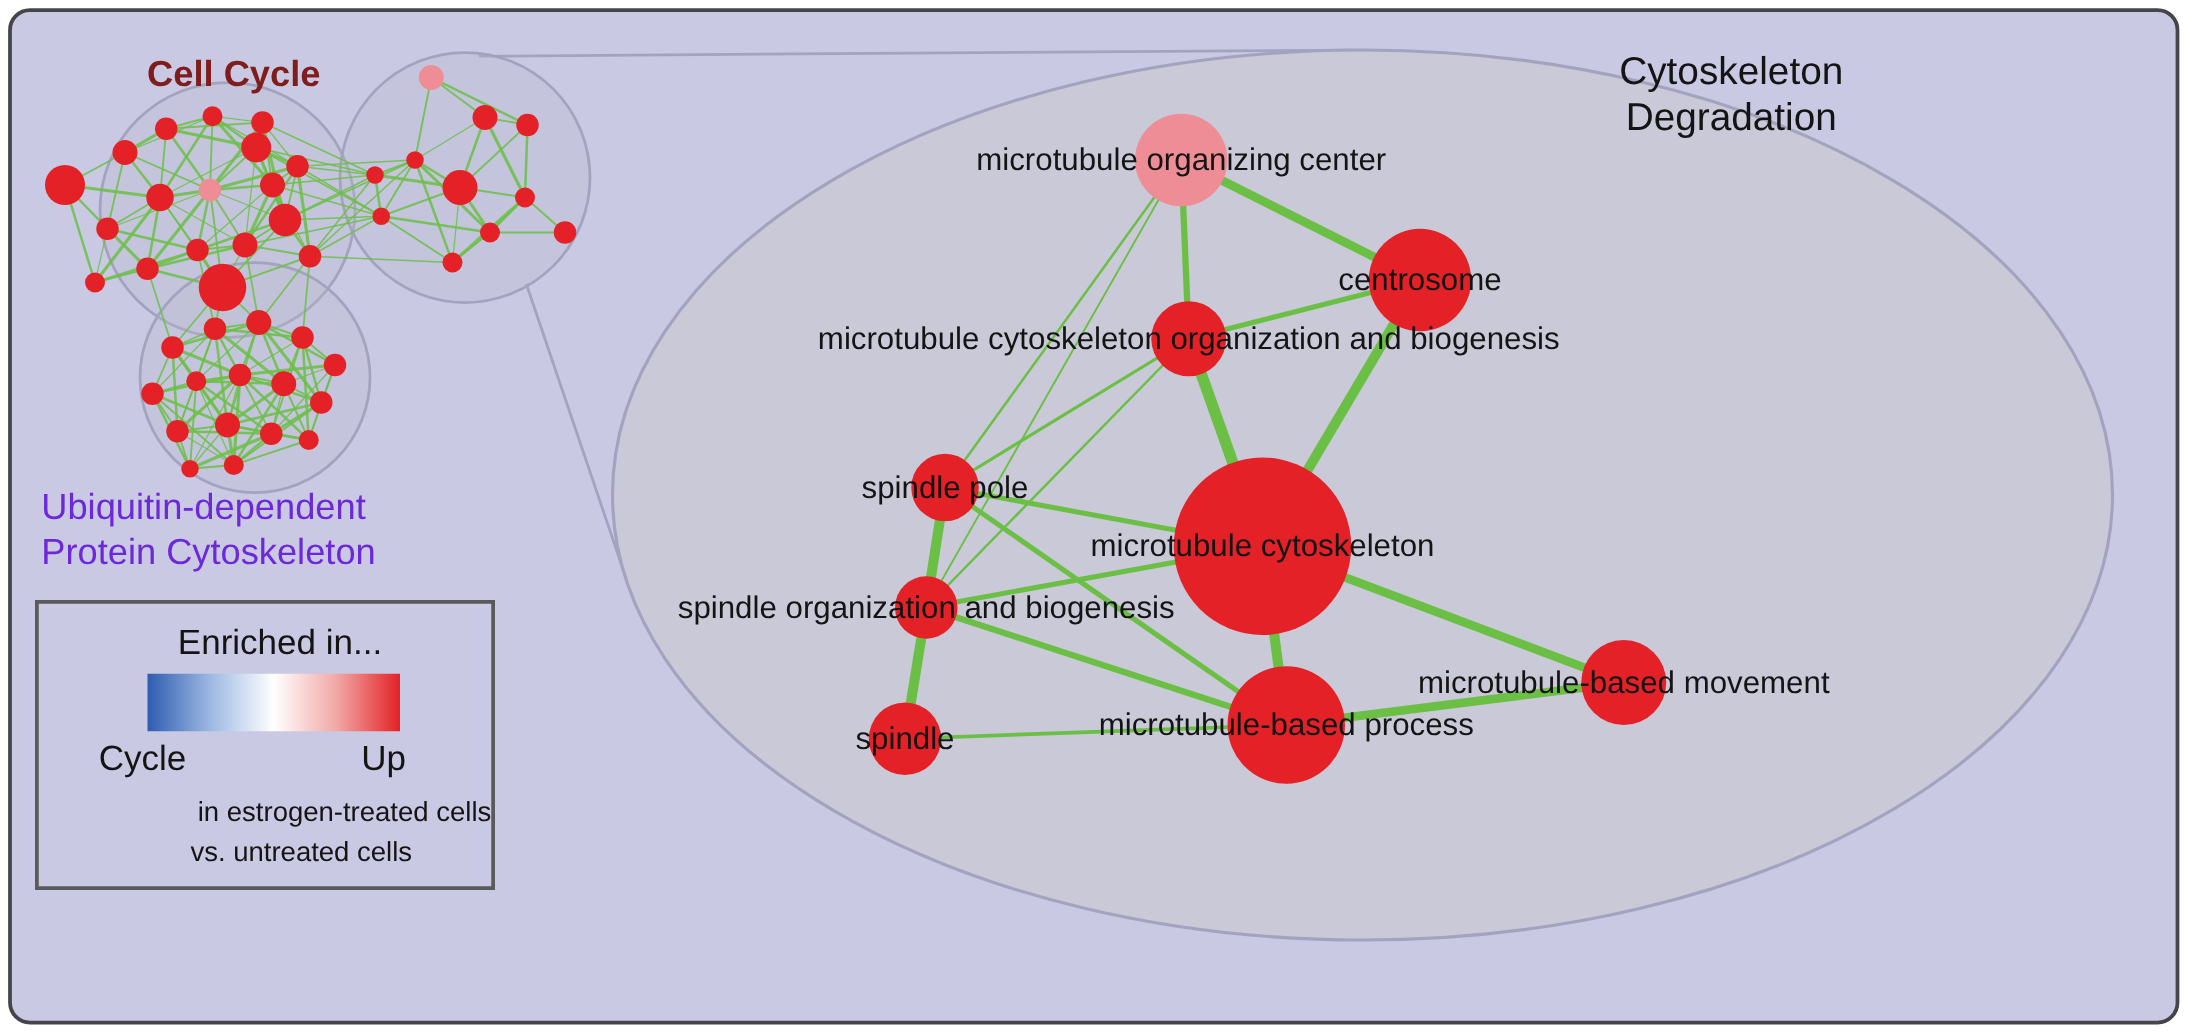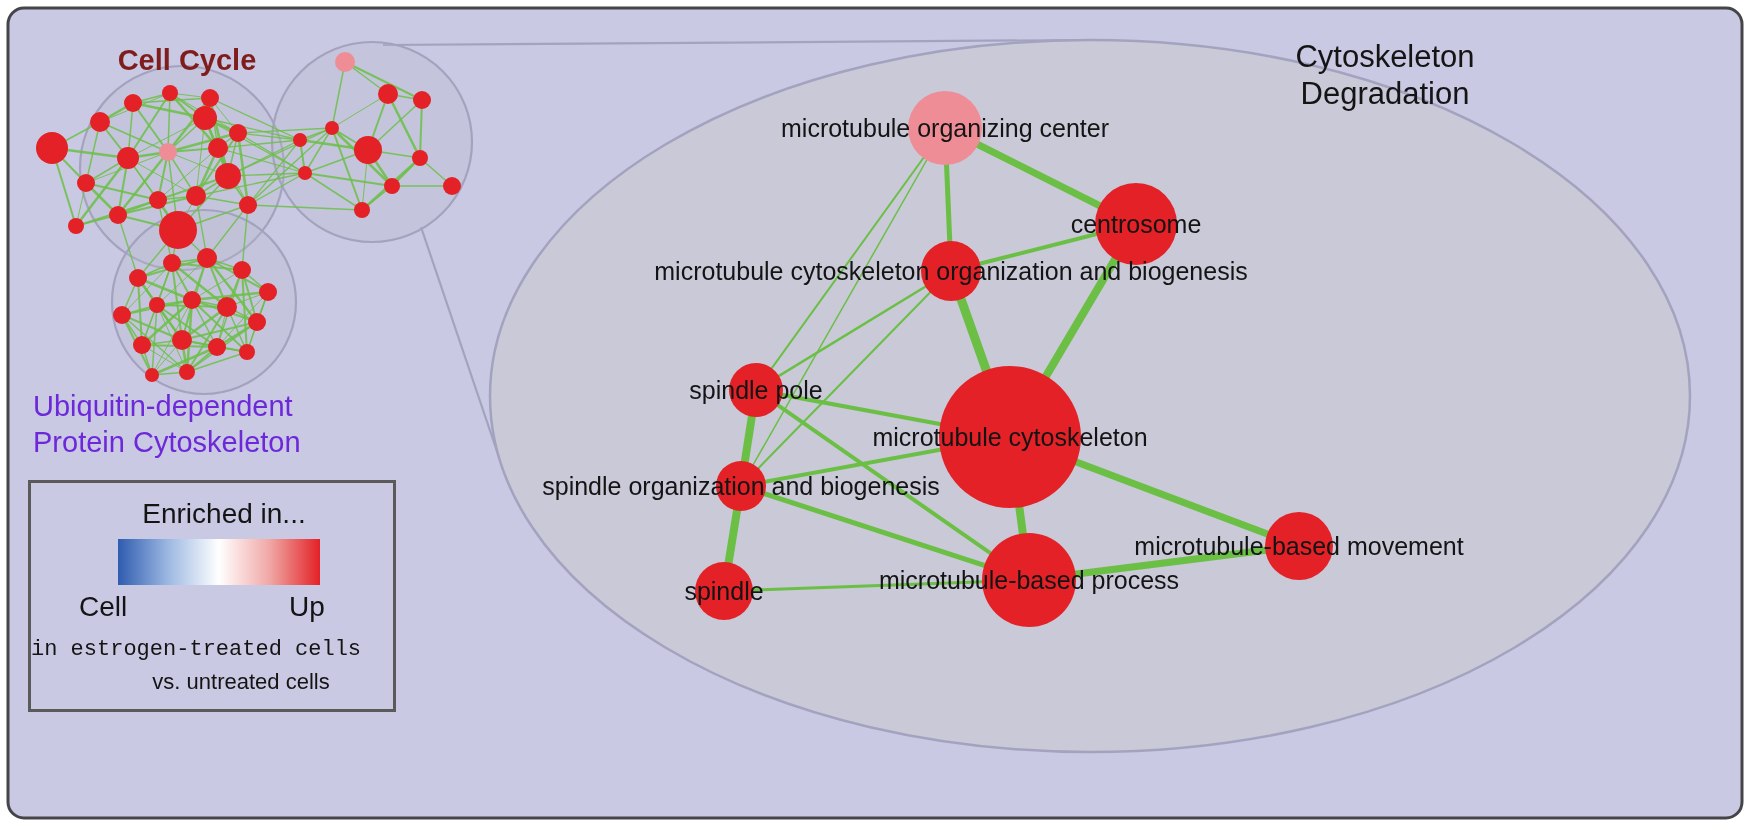--- a/index.html
+++ b/index.html
@@ -14,21 +14,21 @@
   .cluster-label-ub{left:33px;top:388px;font-size:29px;line-height:36px;}
   .detail-title{left:1235px;top:38px;width:300px;text-align:center;font-size:31px;line-height:37px;font-weight:400;}
   .legend{
     position:absolute;left:28px;top:480px;width:368px;height:232px;
     border:3px solid #5a5a5a;box-sizing:border-box;
   }
   .legend-title{left:0;top:15px;width:362px;text-align:center;font-size:28px;padding-left:12px;}
   .legend-bar{position:absolute;left:87px;top:56px;width:202px;height:46px;}
   .legend-down{left:48px;top:108px;font-size:28px;}
   .legend-up{left:258px;top:108px;font-size:28px;}
-  .legend-sub1{left:0;top:154px;width:362px;text-align:left;font-size:22px;font-family:Liberation Mono, monospace;}
+  .legend-sub1{left:0;top:154px;width:362px;text-align:right;font-size:22px;}
   .legend-sub2{left:0;top:186px;width:362px;text-align:center;font-size:22px;padding-left:29px;}
 </style>
 </head>
 <body>
 
 <div class="canvas">
 
   <svg id="net-svg" width="1750" height="826" viewBox="0 0 1750 826">
       <rect x="8" y="8" width="1734" height="810" rx="16" ry="16" fill="#c9c9e3" stroke="#454549" stroke-width="3"></rect>
       <line x1="383" y1="45" x2="1083" y2="40" stroke="#a3a3bf" stroke-width="2.2"></line>
@@ -327,19 +327,19 @@
   </div>
 
   <div class="overlay detail-title">
     <div>Cytoskeleton</div>
     <div>Degradation</div>
   </div>
 
   <div class="legend">
     <div class="overlay legend-title">Enriched in...</div>
     <div class="legend-bar" id="legend-bar" style="background: linear-gradient(90deg, rgb(47, 92, 176) 0%, rgb(157, 185, 226) 25%, rgb(255, 255, 255) 50%, rgb(240, 168, 166) 75%, rgb(227, 33, 38) 100%);"></div>
-    <div class="overlay legend-down">Cell</div>
+    <div class="overlay legend-down">Cycle</div>
     <div class="overlay legend-up">Up</div>
     <div class="overlay legend-sub1">in estrogen-treated cells</div>
     <div class="overlay legend-sub2">vs. untreated cells</div>
   </div>
 
 </div>
 
 </body></html>

